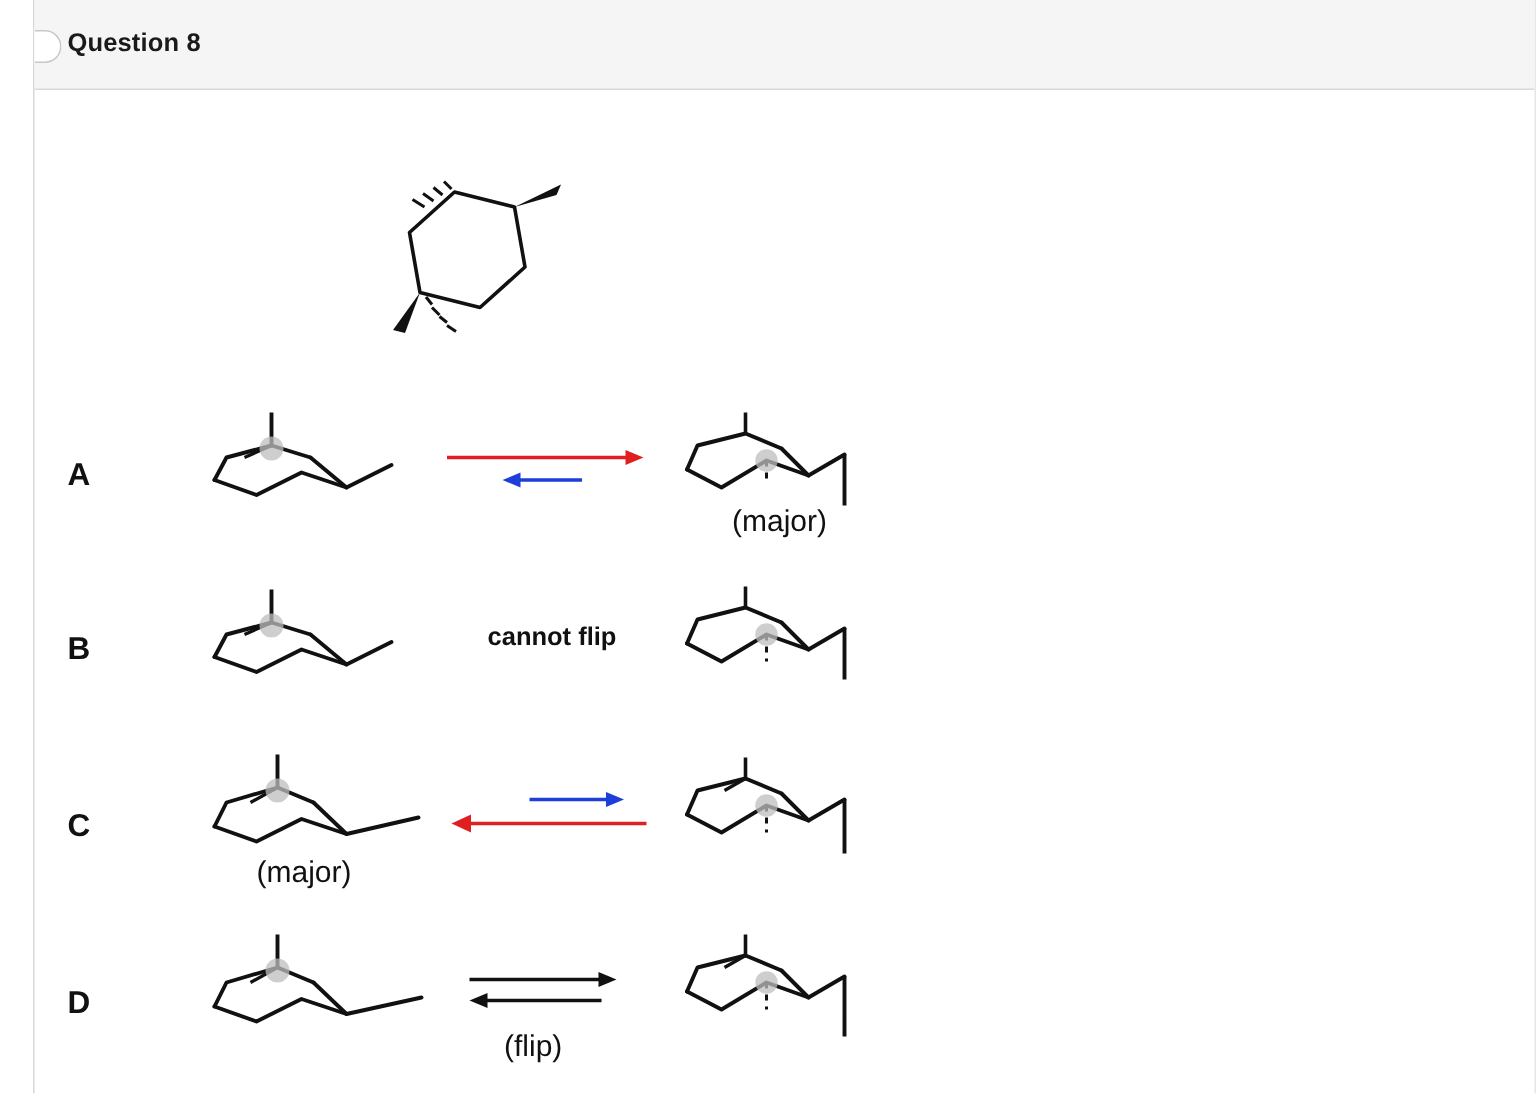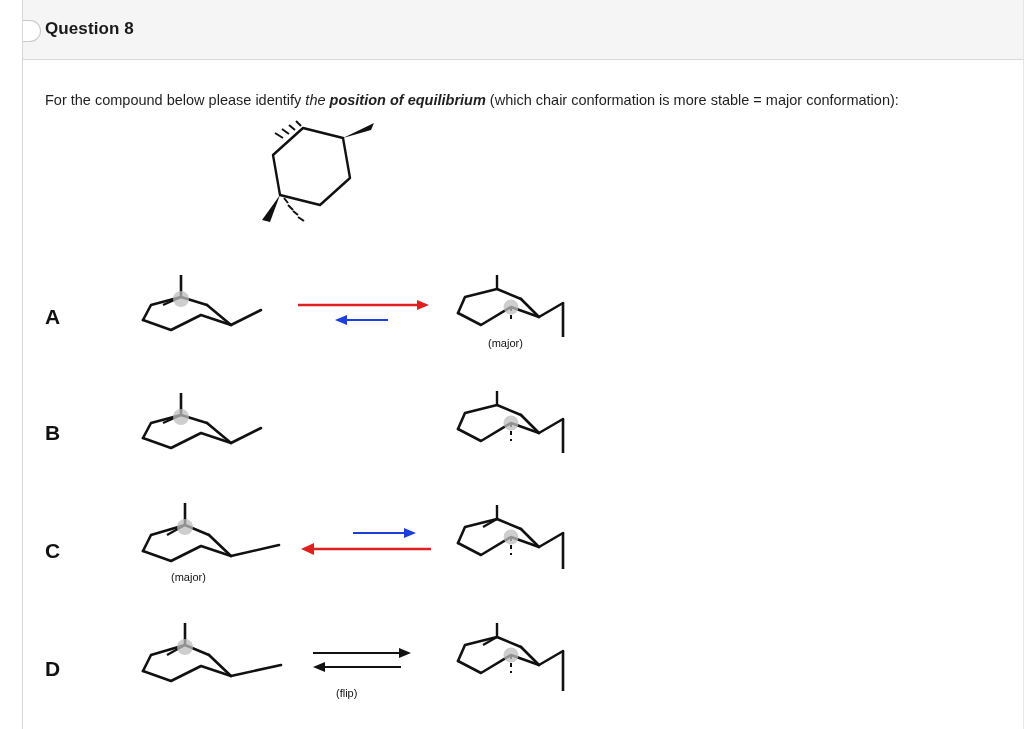--- a/index.html
+++ b/index.html
@@ -92,39 +92,36 @@
     width:150px;
     text-align:center;
   }
   .mid-text{
     font-size:17px;
     font-weight:bold;
     color:#111;
   }
   .caption{
     position:absolute;
-    font-size:11px;
+    font-size:20px;
     color:#111;
   }
   svg{display:block;overflow:visible;}
 </style>
 </head>
 <body>
 
 <div class="page-wrap">
 
   <div class="header">
     <div class="header-title">Question 8</div>
   </div>
 
   <div class="collapse-tab"></div>
 
-  <div class="prompt">
-    <span>For the compound below please identify </span><i>the </i><span class="bolditalic">position of equilibrium</span><span> (which chair conformation is more stable = major conformation):</span>
-  </div>
 
   <div class="structure">
     <svg width="160" height="115" viewBox="0 0 160 115">
 
       <polygon points="35,45 65,18 105,28 112,68 82,95 42,85" fill="none" stroke="#111" stroke-width="2.4" stroke-linejoin="round"></polygon>
 
       <polygon points="105,28 136,13 133,20" fill="#111"></polygon>
 
       <g stroke="#111" stroke-width="2">
         <line x1="63" y1="16" x2="58" y2="11"></line>
@@ -191,20 +188,21 @@
         <svg width="160" height="80" viewBox="0 0 160 80">
           <path d="M10,45 L38,55 L68,40 L98,50 L128,35" fill="none" stroke="#111" stroke-width="2.6" stroke-linejoin="round" stroke-linecap="round"></path>
           <path d="M10,45 L18,30 L48,22 L74,30" fill="none" stroke="#111" stroke-width="2.6" stroke-linejoin="round" stroke-linecap="round"></path>
           <path d="M74,30 L98,50" fill="none" stroke="#111" stroke-width="2.6" stroke-linecap="round"></path>
           <line x1="48" y1="22" x2="48" y2="0" stroke="#111" stroke-width="2.6"></line>
           <line x1="48" y1="22" x2="30" y2="30" stroke="#111" stroke-width="2.2"></line>
           <circle cx="48" cy="24" r="8" fill="#bdbdbd" opacity="0.75"></circle>
         </svg>
       </div>
 
+      <div class="mid mid-text" style="top:42px;">cannot flip</div>
 
       <div class="chair-right" style="top:18px;">
         <svg width="130" height="85" viewBox="0 0 130 85">
           <path d="M5,38 L28,50 L58,32 L86,42 L110,28" fill="none" stroke="#111" stroke-width="2.6" stroke-linejoin="round" stroke-linecap="round"></path>
           <path d="M5,38 L12,22 L44,14 L68,24" fill="none" stroke="#111" stroke-width="2.6" stroke-linejoin="round" stroke-linecap="round"></path>
           <path d="M68,24 L86,42" fill="none" stroke="#111" stroke-width="2.6" stroke-linecap="round"></path>
           <line x1="44" y1="14" x2="44" y2="0" stroke="#111" stroke-width="2.4"></line>
           <line x1="110" y1="28" x2="110" y2="62" stroke="#111" stroke-width="2.6"></line>
           <line x1="58" y1="32" x2="58" y2="50" stroke="#111" stroke-width="2" stroke-dasharray="4,4"></line>
           <circle cx="58" cy="32" r="7.5" fill="#bdbdbd" opacity="0.75"></circle>

